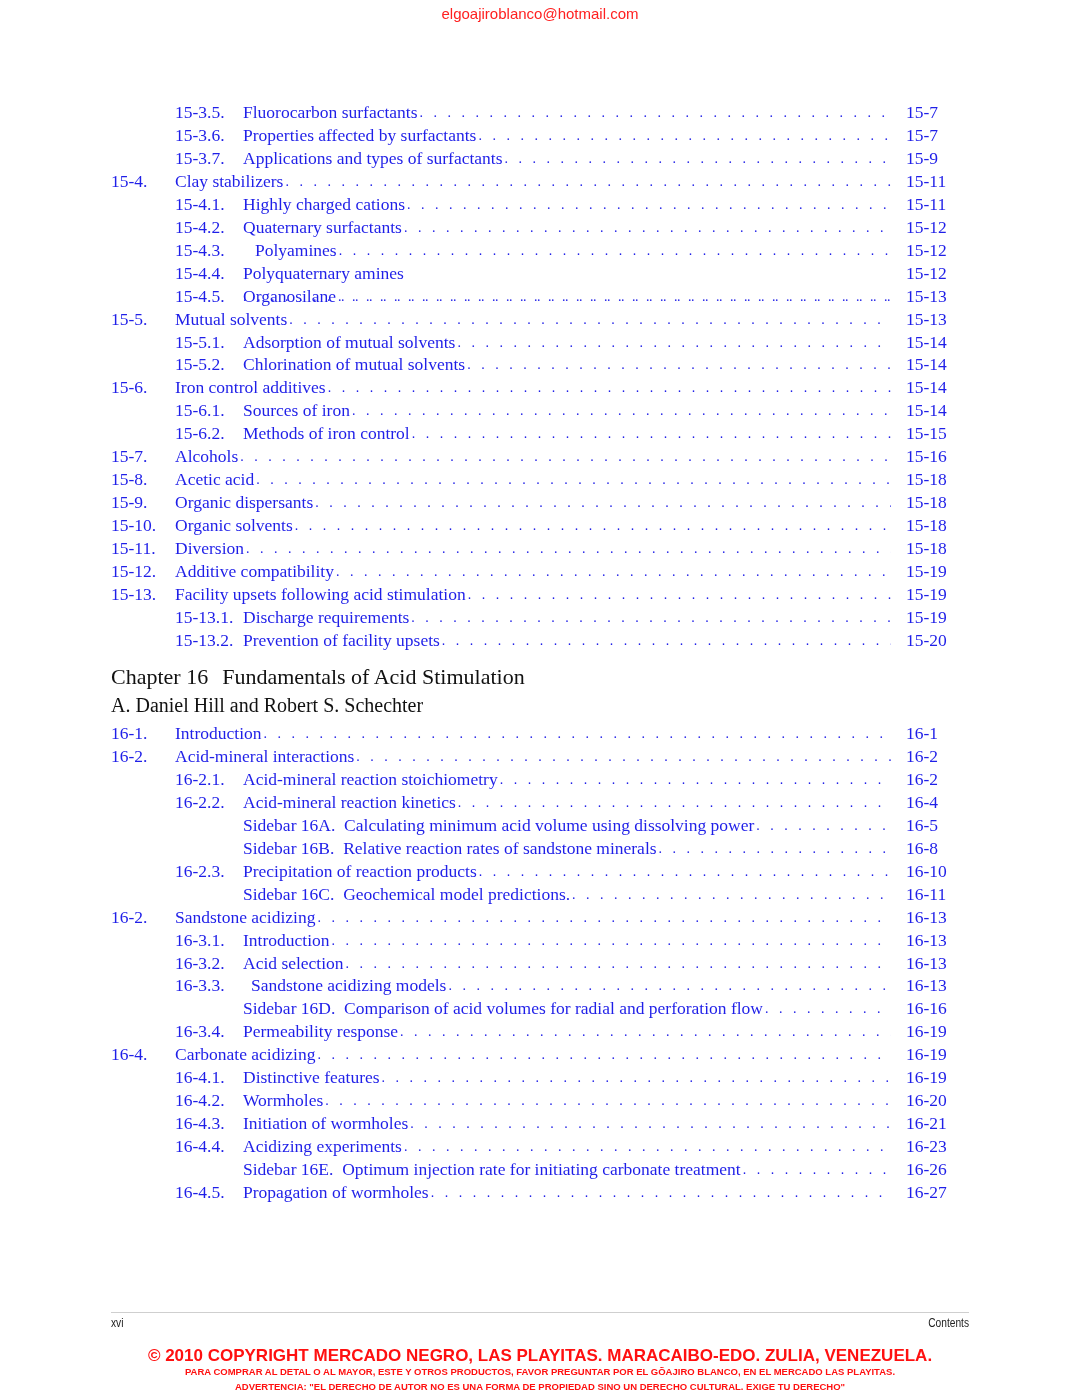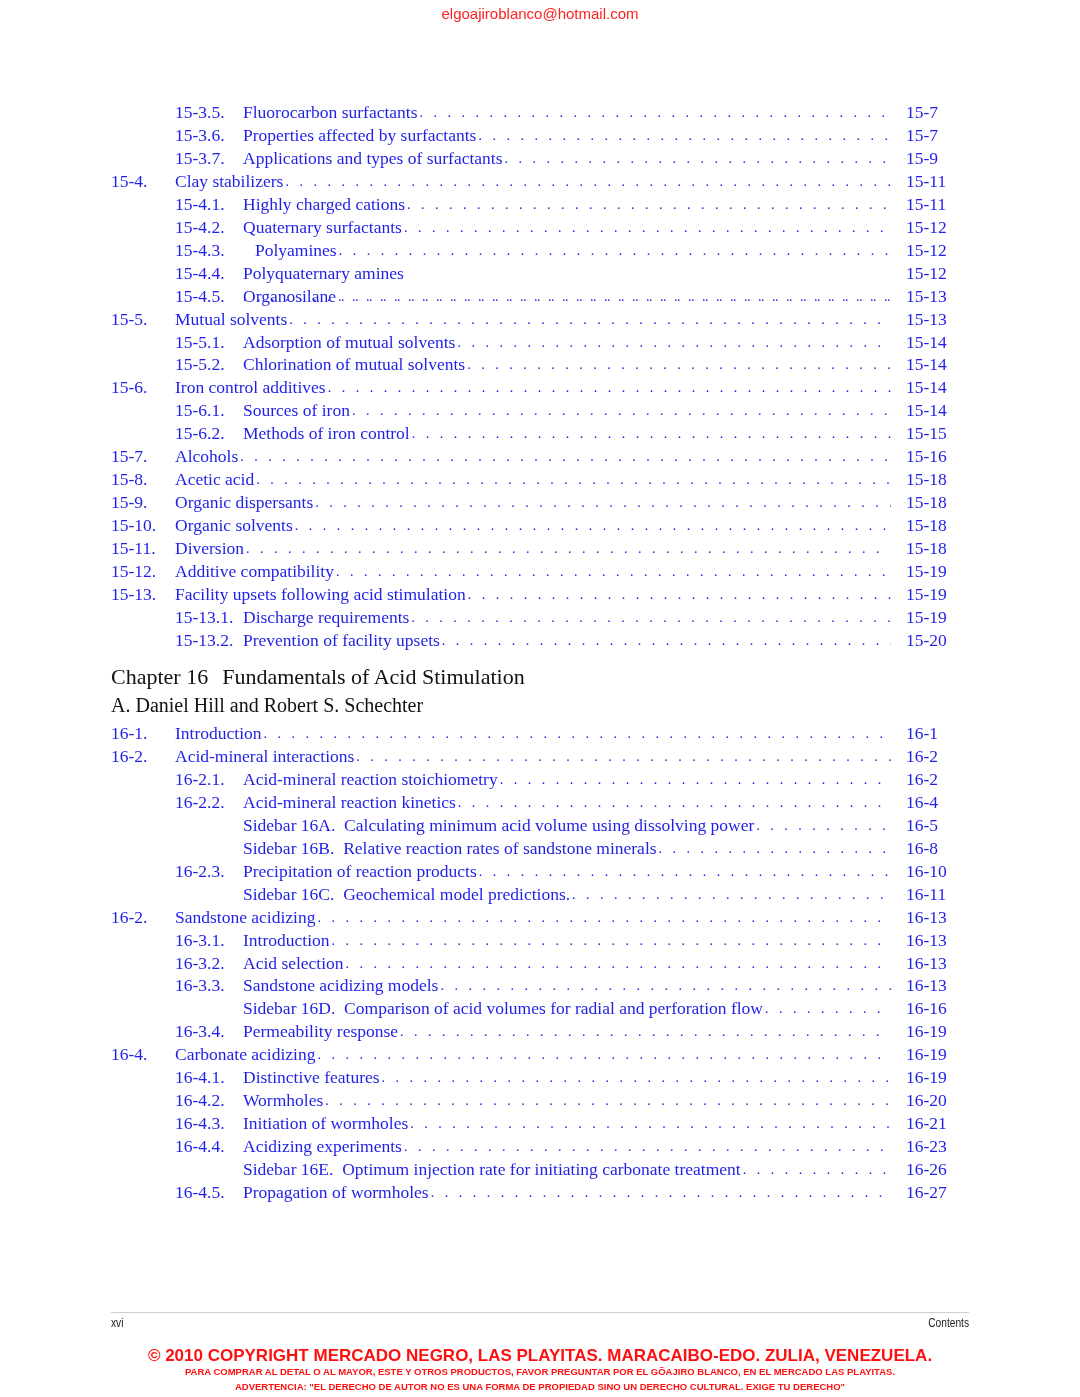--- a/index.html
+++ b/index.html
@@ -351,21 +351,21 @@
     <span class="num" style="left: 64px;">16-3.2.</span>
     <div class="title-wrap" style="left: 132px;">
       <span class="title" style="white-space: pre;">Acid selection</span>
       <span class="dots"></span>
     </div>
     <span class="page">16-13</span>
   </div>
 <div class="toc-row" style="left: 111px; top: 974.45px;">
     <span class="num" style="left: 64px;">16-3.3.</span>
     <div class="title-wrap" style="left: 132px;">
-      <span class="title" style="white-space: pre;">Sandstone acidizing models</span>
+      <span class="title" style="white-space: pre; margin-left: 8px;">Sandstone acidizing models</span>
       <span class="dots"></span>
     </div>
     <span class="page">16-13</span>
   </div>
 <div class="toc-row" style="left: 111px; top: 997.4px;">
     <div class="title-wrap" style="left: 132px;">
       <span class="title" style="white-space: pre;">Sidebar 16D.  Comparison of acid volumes for radial and perforation flow</span>
       <span class="dots"></span>
     </div>
     <span class="page">16-16</span>

